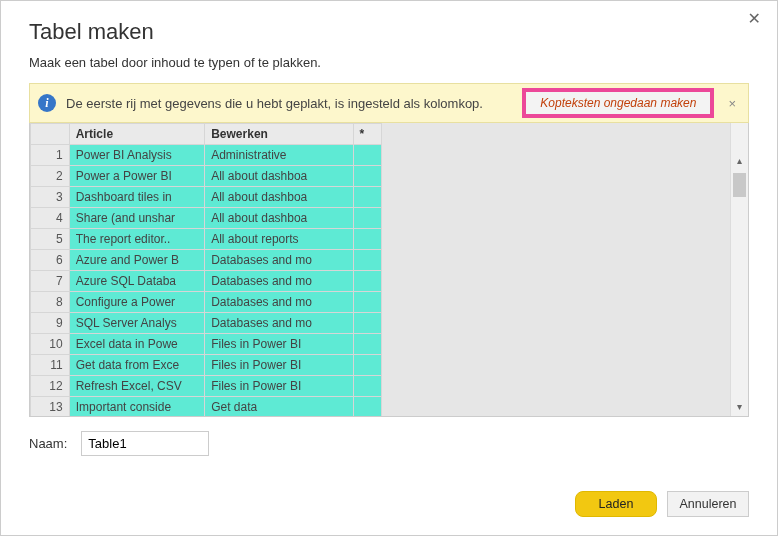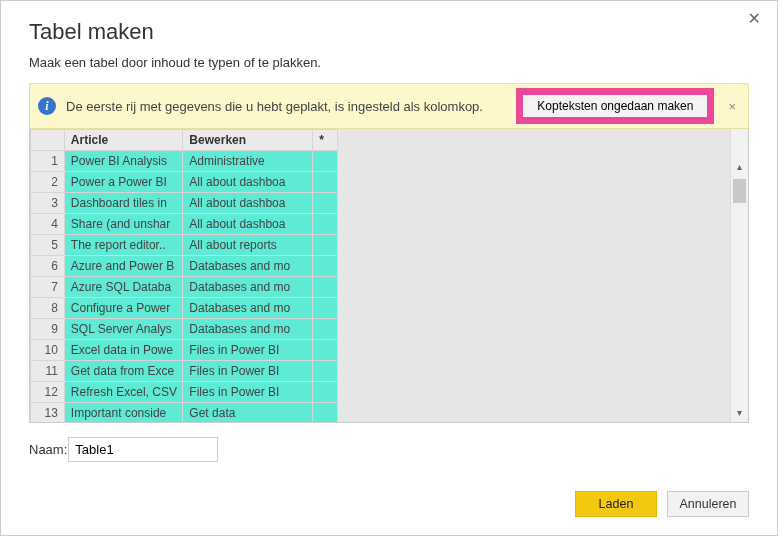--- a/index.html
+++ b/index.html
@@ -60,25 +60,26 @@
     justify-content: center;
     font-style: italic;
     font-family: Georgia, serif;
     font-size: 12px;
     font-weight: bold;
     flex-shrink: 0;
   }
   .info-text { flex: 1; color: #444; font-size: 13px; }
   .undo-btn {
     background: #f3f3f3;
-    border: 7px solid #ec4899;
+    border: 4px solid #ec4899;
     padding: 4px 14px;
     font-size: 12px;
-    color: #000000;
-    cursor: pointer;
+    color: #c2410c;
+    cursor: pointer;
+    font-style: italic;
   }
   .info-close {
     color: #888;
     font-size: 13px;
     cursor: pointer;
     padding: 0 4px;
   }
   .table-wrap {
     border: 1px solid #ccc;
     border-top: none;
@@ -87,21 +88,21 @@
     background: #e6e6e6;
   }
   .table-scroll {
     flex: 1;
     overflow: hidden;
     background: #e6e6e6;
   }
   table {
     border-collapse: collapse;
     table-layout: fixed;
-    width: 308px;
+    width: 352px;
   }
   th, td {
     border: 1px solid #d6d6d6;
     padding: 3px 6px;
     height: 21px;
     text-align: left;
     font-size: 12px;
     overflow: hidden;
     white-space: nowrap;
     text-overflow: clip;
@@ -146,29 +147,29 @@
   .vscroll .thumb {
     position: absolute;
     top: 50px;
     left: 2px; right: 2px;
     height: 24px;
     background: #c8c8c8;
   }
   .name-row {
     display: flex;
     align-items: center;
-    gap: 1px;
+    gap: 14px;
     margin-top: 14px;
   }
   .name-label { font-size: 13px; color: #333; }
   .name-input {
     border: 1px solid #ccc;
     padding: 4px 6px;
     font-size: 13px;
-    width: 150px;
+    width: 128px;
   }
   .button-row {
     display: flex;
     justify-content: flex-end;
     gap: 10px;
     margin-top: auto;
     padding-top: 22px;
   }
   .btn {
     border: 1px solid #ccc;
@@ -177,20 +178,21 @@
     width: 82px;
     text-align: center;
     font-size: 12.5px;
     color: #333;
     cursor: pointer;
   }
   .btn.primary {
     background: #f2c811;
     border-color: #e0b800;
     color: #222;
+    border-radius: 8px;
   }
 </style>
 </head>
 <body>
 
 <div class="close-x">✕</div>
 
 <div class="dialog">
   <h1>Tabel maken</h1>
   <div class="subtitle">Maak een tabel door inhoud te typen of te plakken.</div>

